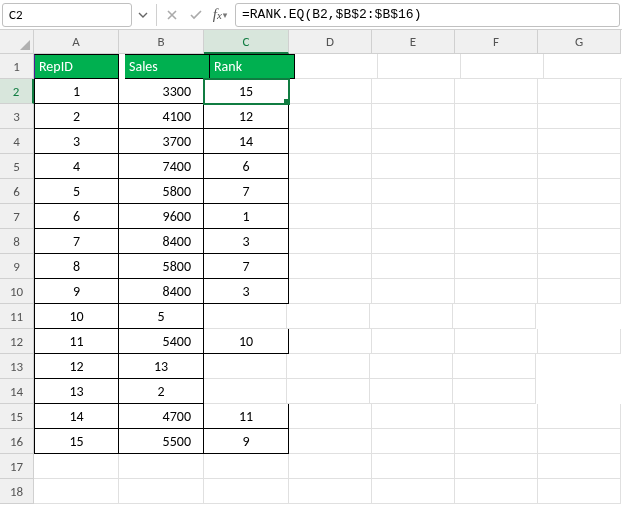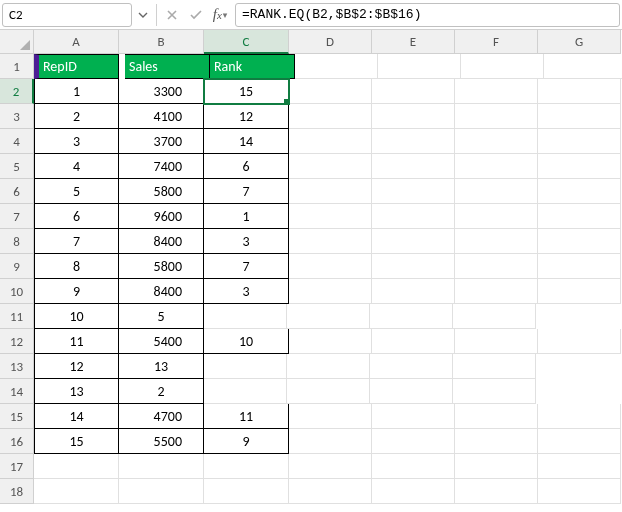--- a/index.html
+++ b/index.html
@@ -151,28 +151,28 @@
   }
   .cell.header {
     background: #00b050;
     color: #fff;
     font-weight: 400;
     border-right: 1px solid #000;
     border-bottom: 1px solid #000;
     border-top: 1px solid #000;
     justify-content: flex-start;
   }
-  .cell.header.first { border-left: 5px solid #4c1d95; }
+  .cell.header.first { border-left: 1px solid #4c1d95; }
   .cell.data {
     border-right: 1px solid #000;
     border-bottom: 1px solid #000;
     justify-content: center;
   }
   .cell.data.first { border-left: 1px solid #000; }
-  .cell.data.colB { justify-content: flex-end; padding-right: 21px; }
+  .cell.data.colB { justify-content: flex-end; padding-right: 12px; }
   .cell.data.colC { justify-content: center; }
   .cell.selected {
     outline: 2px solid #107c41;
     outline-offset: -1px;
     position: relative;
     z-index: 2;
   }
   .cell.selected::after {
     content: "";
     position: absolute;

